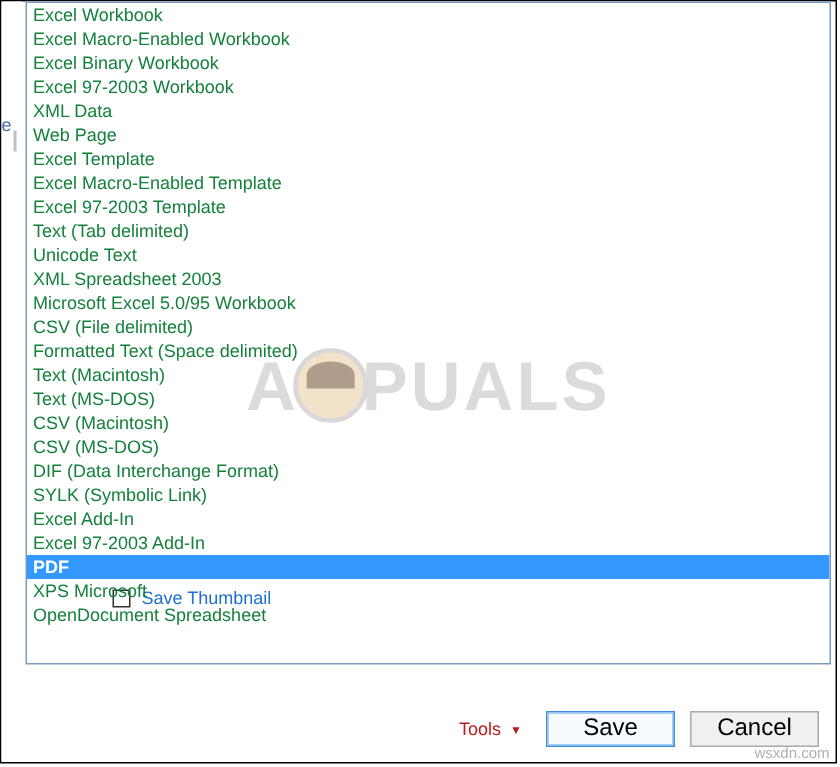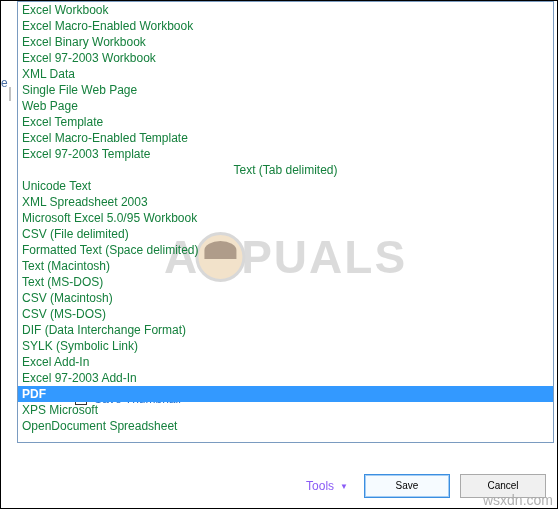--- a/index.html
+++ b/index.html
@@ -98,40 +98,40 @@
   }
   .button-row {
     position: absolute;
     bottom: 6px;
     right: 8px;
     display: flex;
     align-items: center;
     gap: 10px;
   }
   .tools {
-    color: #8b5cf6;
+    color: #b91c1c;
     display: flex;
     align-items: center;
     gap: 6px;
     padding: 4px 6px;
     cursor: default;
     justify-content: space-between;
   }
   .tools .caret {
     font-size: 8px;
   }
   .btn {
     min-width: 86px;
     height: 24px;
     border: 1px solid #aaa;
     background: #f0f0f0;
     text-align: center;
     line-height: 22px;
     cursor: default;
-    font-size: 10px;
+    font-size: 16px;
   }
   .btn.primary {
     border: 1px solid #3b8ee0;
     box-shadow: 0 0 0 1px #a3cdf5 inset;
     background: #f6fbff;
   }
   
   .watermark {
     position: absolute;
     left: 50%;
@@ -162,21 +162,21 @@
     position: absolute;
     top: 6px; left: 6px; right: 6px;
     height: 18px;
     background: #6f4d2b;
     border-radius: 50% 50% 0 0;
   }
   .wsx {
     position: absolute;
     right: 4px;
     bottom: 0;
-    font-size: 14px;
+    font-size: 10px;
     color: #b0b0b0;
     z-index: 5;
   }
 </style>
 </head>
 <body>
 
 <div class="outer">
 
   <div class="left-strip">
@@ -189,26 +189,25 @@
       <span>A</span>
       <span class="wm-icon"></span>
       <span>PUALS</span>
     </div>
     <div class="list-inner" id="list-inner">
         <div class="item" style="position: relative; z-index: 2; background: transparent;">Excel Workbook</div>
         <div class="item" style="position: relative; z-index: 2; background: transparent;">Excel Macro-Enabled Workbook</div>
         <div class="item" style="position: relative; z-index: 2; background: transparent;">Excel Binary Workbook</div>
         <div class="item" style="position: relative; z-index: 2; background: transparent;">Excel 97-2003 Workbook</div>
         <div class="item" style="position: relative; z-index: 2; background: transparent;">XML Data</div>
-        <div class="item" style="position: relative; z-index: 2; background: transparent;">Single File Web Page</div>
         <div class="item" style="position: relative; z-index: 2; background: transparent;">Web Page</div>
         <div class="item" style="position: relative; z-index: 2; background: transparent;">Excel Template</div>
         <div class="item" style="position: relative; z-index: 2; background: transparent;">Excel Macro-Enabled Template</div>
         <div class="item" style="position: relative; z-index: 2; background: transparent;">Excel 97-2003 Template</div>
-        <div class="item" style="position: relative; z-index: 2; background: transparent; text-align: center;">Text (Tab delimited)</div>
+        <div class="item" style="position: relative; z-index: 2; background: transparent;">Text (Tab delimited)</div>
         <div class="item" style="position: relative; z-index: 2; background: transparent;">Unicode Text</div>
         <div class="item" style="position: relative; z-index: 2; background: transparent;">XML Spreadsheet 2003</div>
         <div class="item" style="position: relative; z-index: 2; background: transparent;">Microsoft Excel 5.0/95 Workbook</div>
         <div class="item" style="position: relative; z-index: 2; background: transparent;">CSV (File delimited)</div>
         <div class="item" style="position: relative; z-index: 2; background: transparent;">Formatted Text (Space delimited)</div>
         <div class="item" style="position: relative; z-index: 2; background: transparent;">Text (Macintosh)</div>
         <div class="item" style="position: relative; z-index: 2; background: transparent;">Text (MS-DOS)</div>
         <div class="item" style="position: relative; z-index: 2; background: transparent;">CSV (Macintosh)</div>
         <div class="item" style="position: relative; z-index: 2; background: transparent;">CSV (MS-DOS)</div>
         <div class="item" style="position: relative; z-index: 2; background: transparent;">DIF (Data Interchange Format)</div>

